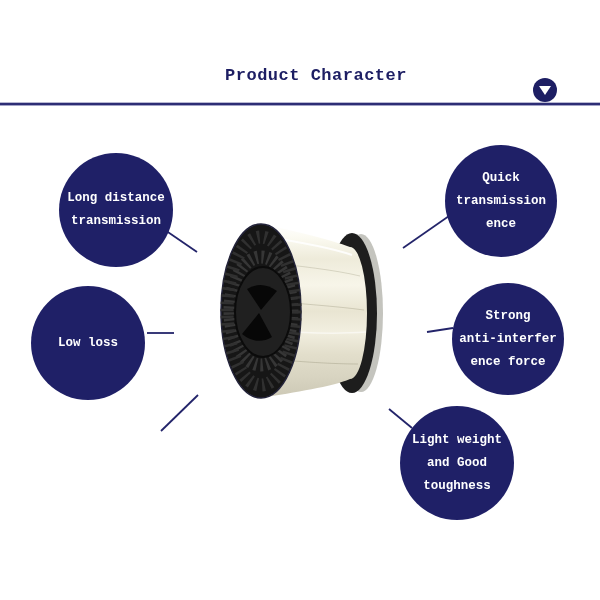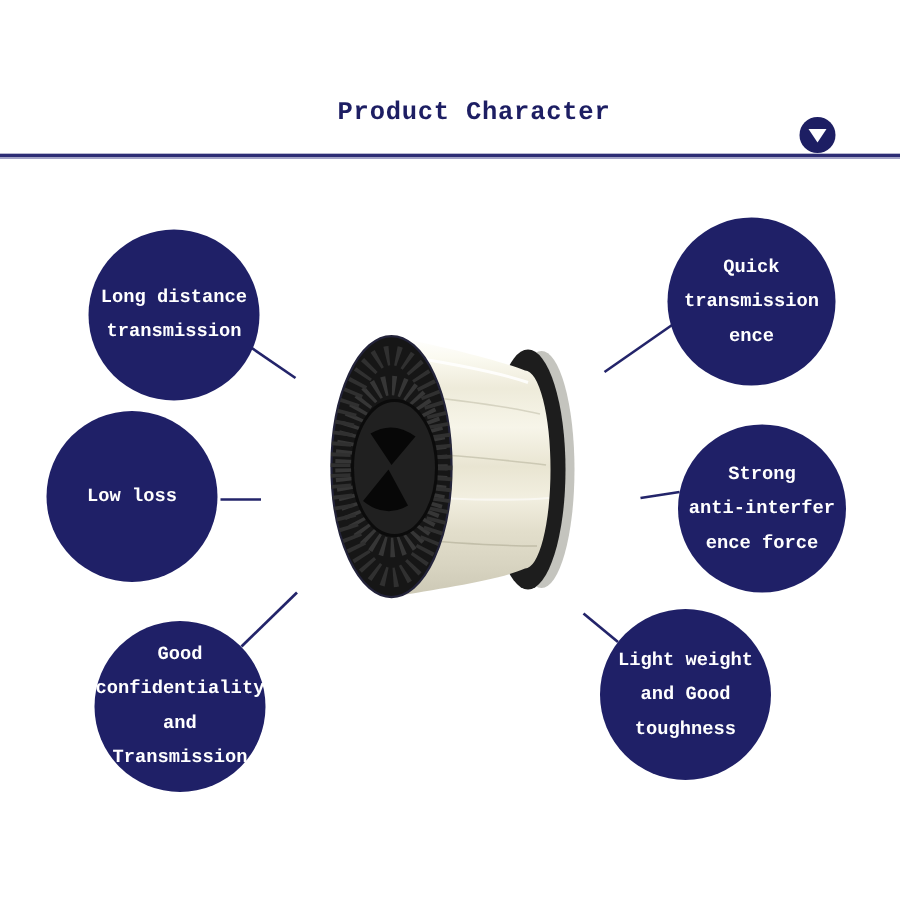--- a/index.html
+++ b/index.html
@@ -38,21 +38,21 @@
   .bubble{
     position:absolute;border-radius:50%;background:#1f2067;
     display:flex;flex-direction:column;justify-content:center;align-items:center;
     text-align:center;
   }
   .bubble .ln{
     font:700 12.5px/23px "Liberation Mono", monospace;
     color:#ffffff;white-space:nowrap;
   }
   .b1{left:59px;top:153px;width:114px;height:114px;}
-  .b2{left:31px;top:274px;width:114px;height:114px;align-items:center;}
+  .b2{left:31px;top:286px;width:114px;height:114px;align-items:center;}
   .b3{left:63px;top:414px;width:114px;height:114px;}
   .b4{left:445px;top:145px;width:112px;height:112px;justify-content:center;}
   .b5{left:452px;top:283px;width:112px;height:112px;}
   .b6{left:400px;top:406px;width:114px;height:114px;}
 </style>
 </head>
 <body>
 
 <div class="canvas">
 
@@ -120,26 +120,20 @@
 
   <div class="bubble b1">
     <div class="ln">Long distance</div>
     <div class="ln">transmission</div>
   </div>
 
   <div class="bubble b2">
     <div class="ln">Low loss</div>
   </div>
 
-  <div class="bubble b3">
-    <div class="ln">Good</div>
-    <div class="ln">confidentiality</div>
-    <div class="ln">and</div>
-    <div class="ln">Transmission</div>
-  </div>
 
   <div class="bubble b4">
     <div class="ln">Quick</div>
     <div class="ln">transmission</div>
     <div class="ln">ence</div>
   </div>
 
   <div class="bubble b6">
     <div class="ln">Light weight</div>
     <div class="ln">and Good</div>

